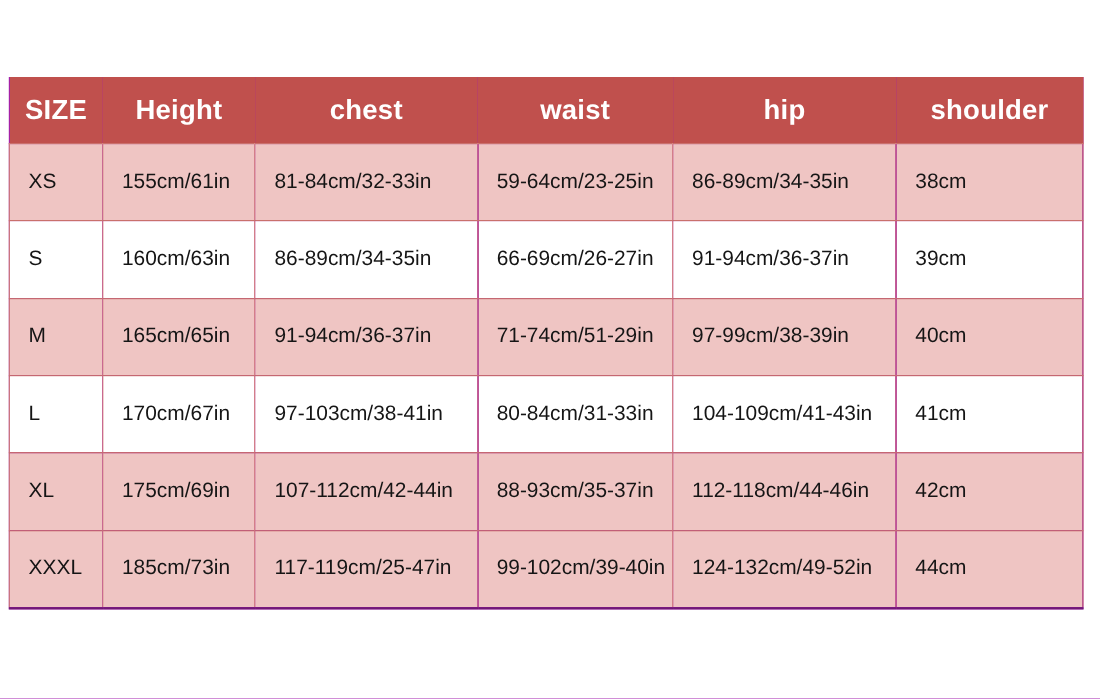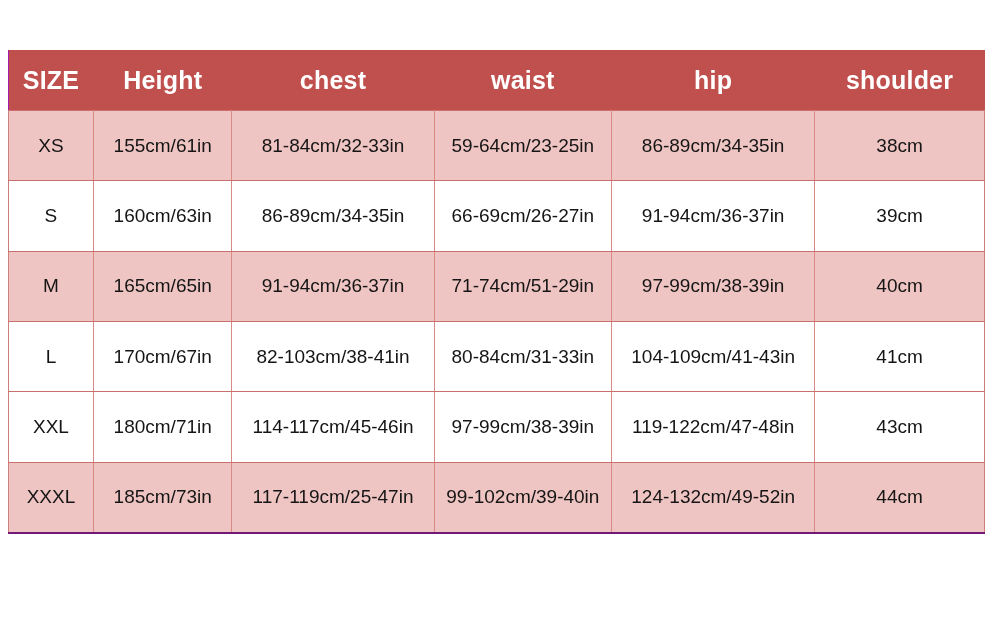--- a/index.html
+++ b/index.html
@@ -21,20 +21,21 @@
     width: 977px;
     height: 484px;
   }
 
   table.size-chart {
     width: 100%;
     height: 100%;
     border-collapse: collapse;
     table-layout: fixed;
     background: #a21caf;
+    margin-top: 20px;
   }
 
   table.size-chart col.c-size     { width: 8.7%; }
   table.size-chart col.c-height   { width: 14.2%; }
   table.size-chart col.c-chest    { width: 20.7%; }
   table.size-chart col.c-waist    { width: 18.2%; }
   table.size-chart col.c-hip      { width: 20.8%; }
   table.size-chart col.c-shoulder { width: 17.4%; }
 
   thead th {
@@ -43,25 +44,25 @@
     font-size: 25px;
     font-weight: bold;
     text-align: center;
     height: 60px;
     padding: 0 4px;
     border: none;
     letter-spacing: 0.2px;
   }
 
   tbody td {
-    text-align: center;
+    text-align: left;
     font-size: 19px;
     color: #151515;
     height: 60.5px;
-    padding: 0 7px;
+    padding: 0 17px;
     border-left: 1.6px solid #d98a85;
     border-right: 1.6px solid #d98a85;
     border-top: 1.2px solid #c9706c;
     border-bottom: 1.2px solid #c9706c;
     white-space: nowrap;
     vertical-align: middle;
     overflow: hidden;
   }
 
   tbody tr.shaded td {
@@ -131,32 +132,32 @@
         <td>M</td>
         <td>165cm/65in</td>
         <td>91-94cm/36-37in</td>
         <td>71-74cm/51-29in</td>
         <td>97-99cm/38-39in</td>
         <td>40cm</td>
       </tr>
       <tr class="plain">
         <td>L</td>
         <td>170cm/67in</td>
-        <td>82-103cm/38-41in</td>
+        <td>97-103cm/38-41in</td>
         <td>80-84cm/31-33in</td>
         <td class="small-val">104-109cm/41-43in</td>
         <td>41cm</td>
       </tr>
-      <tr class="plain">
-        <td>XXL</td>
-        <td>180cm/71in</td>
-        <td>114-117cm/45-46in</td>
-        <td>97-99cm/38-39in</td>
-        <td>119-122cm/47-48in</td>
-        <td>43cm</td>
+      <tr class="shaded">
+        <td>XL</td>
+        <td>175cm/69in</td>
+        <td>107-112cm/42-44in</td>
+        <td>88-93cm/35-37in</td>
+        <td>112-118cm/44-46in</td>
+        <td>42cm</td>
       </tr>
       <tr class="shaded">
         <td>XXXL</td>
         <td>185cm/73in</td>
         <td>117-119cm/25-47in</td>
         <td>99-102cm/39-40in</td>
         <td>124-132cm/49-52in</td>
         <td>44cm</td>
       </tr>
     </tbody>

